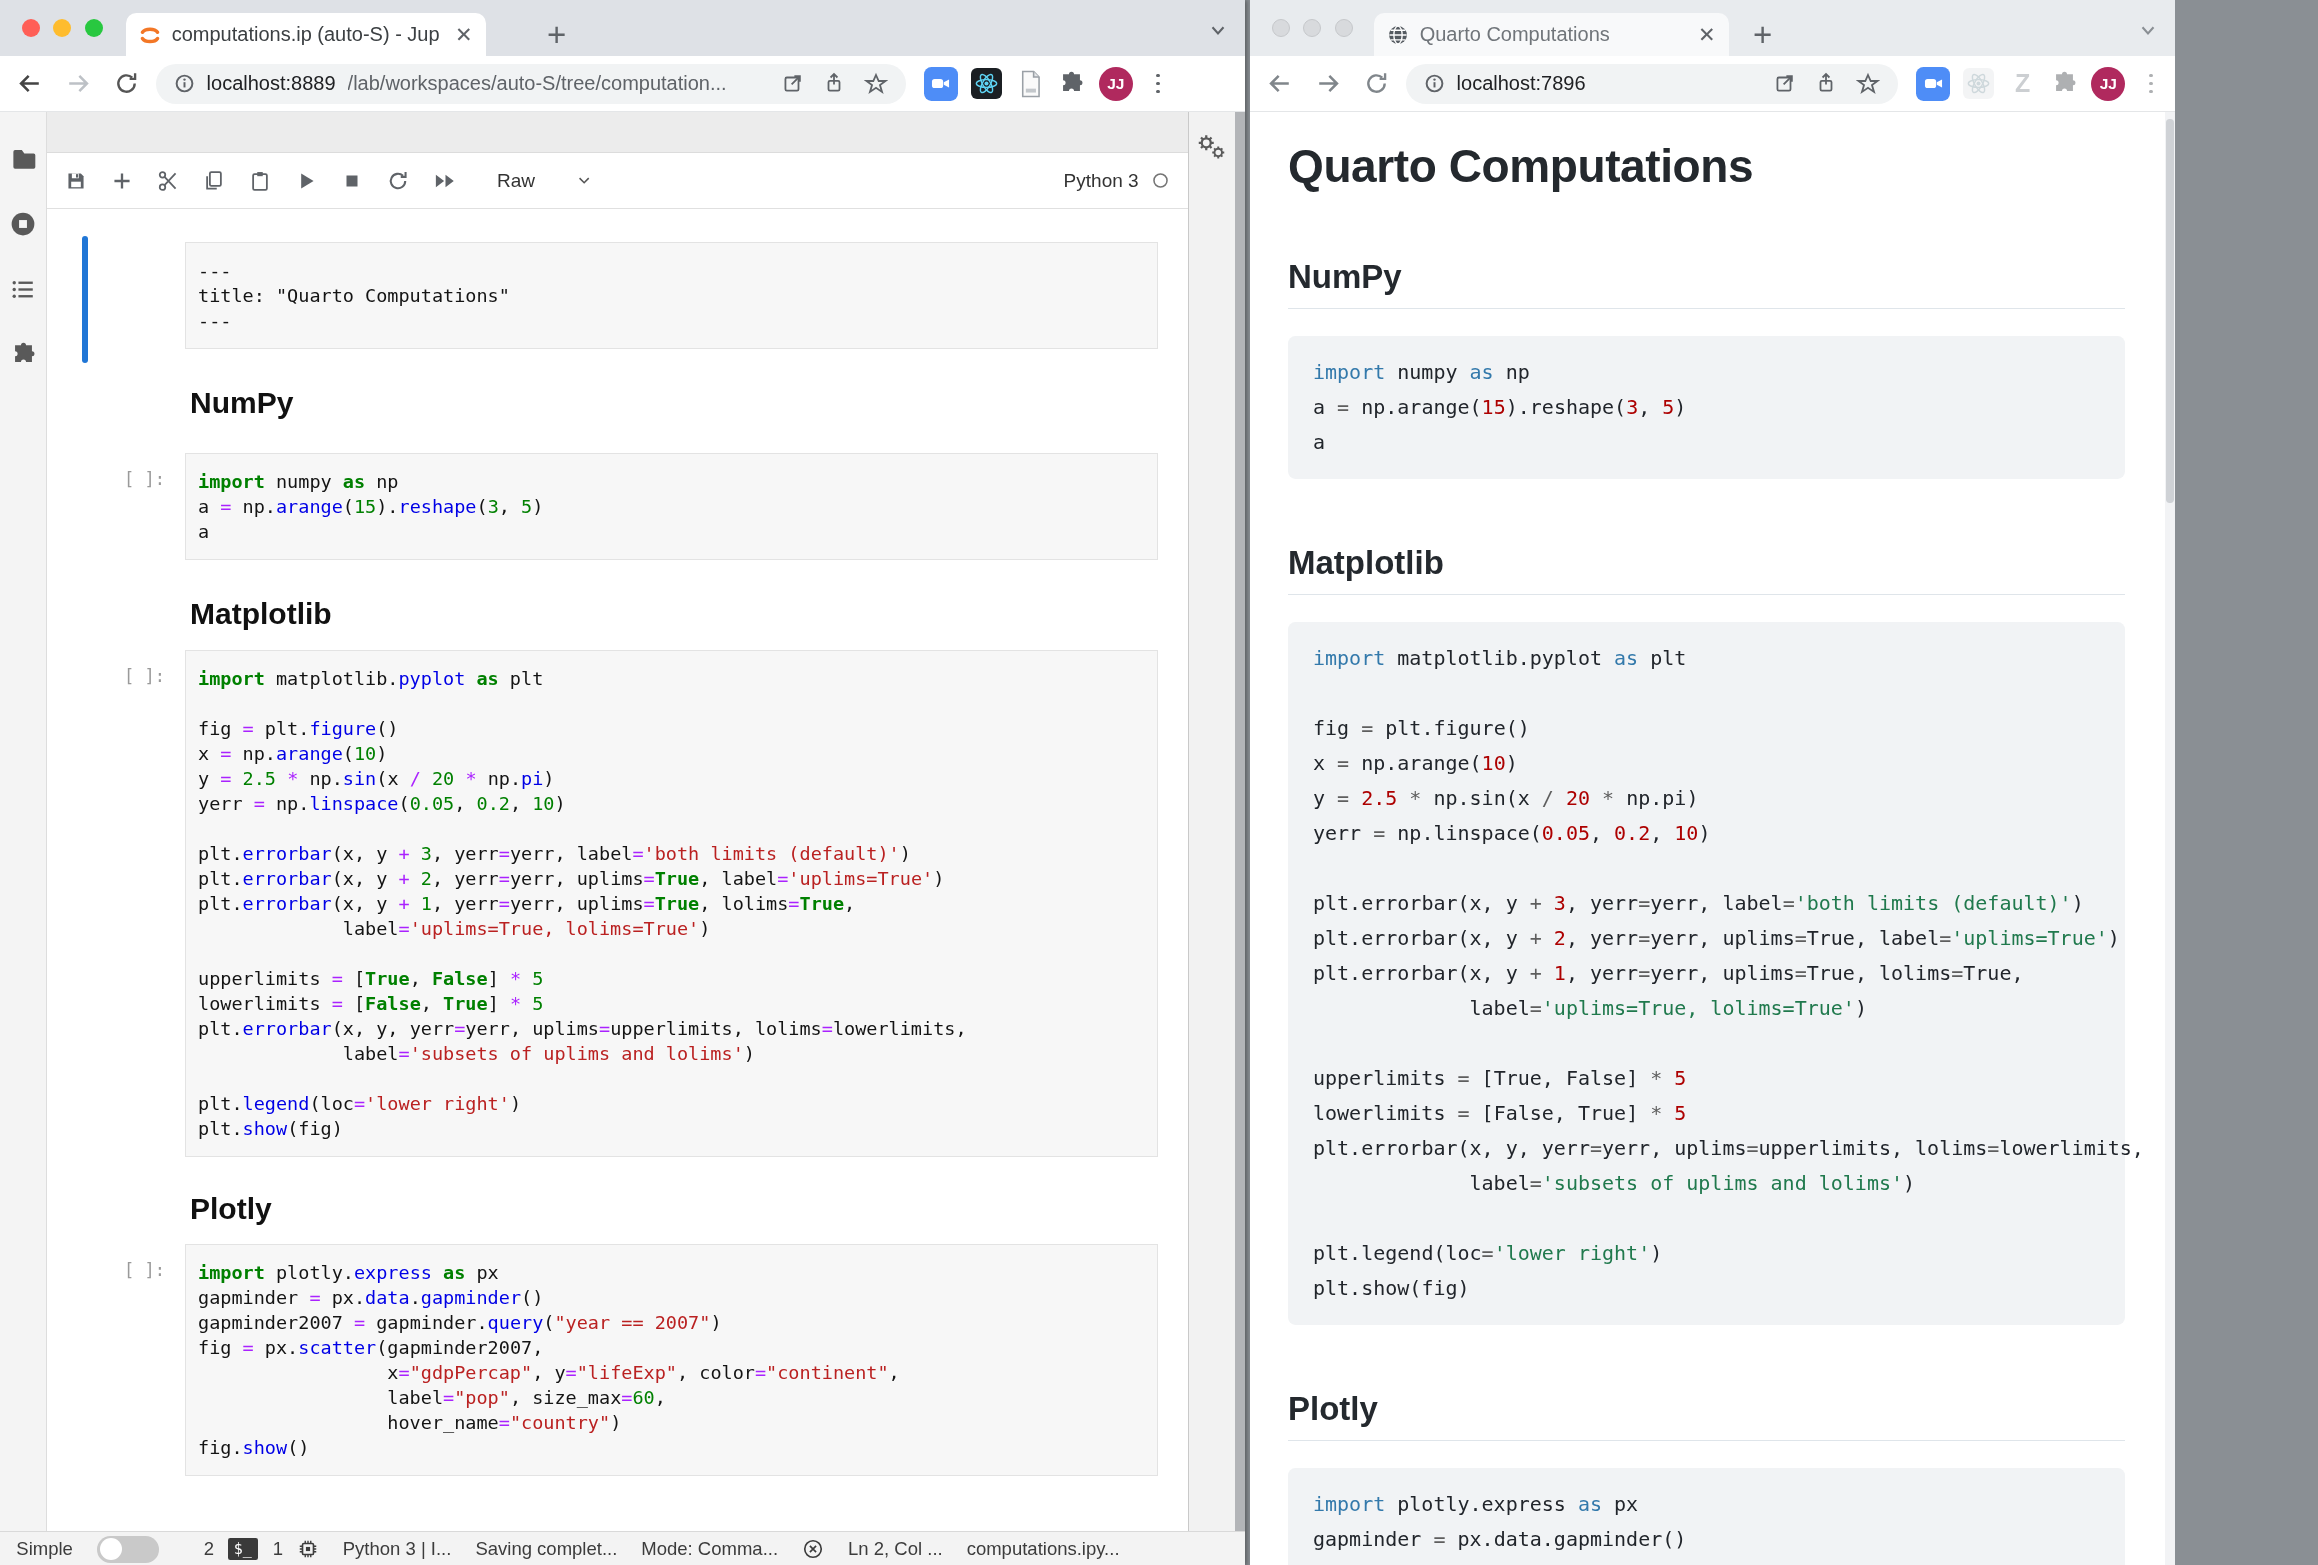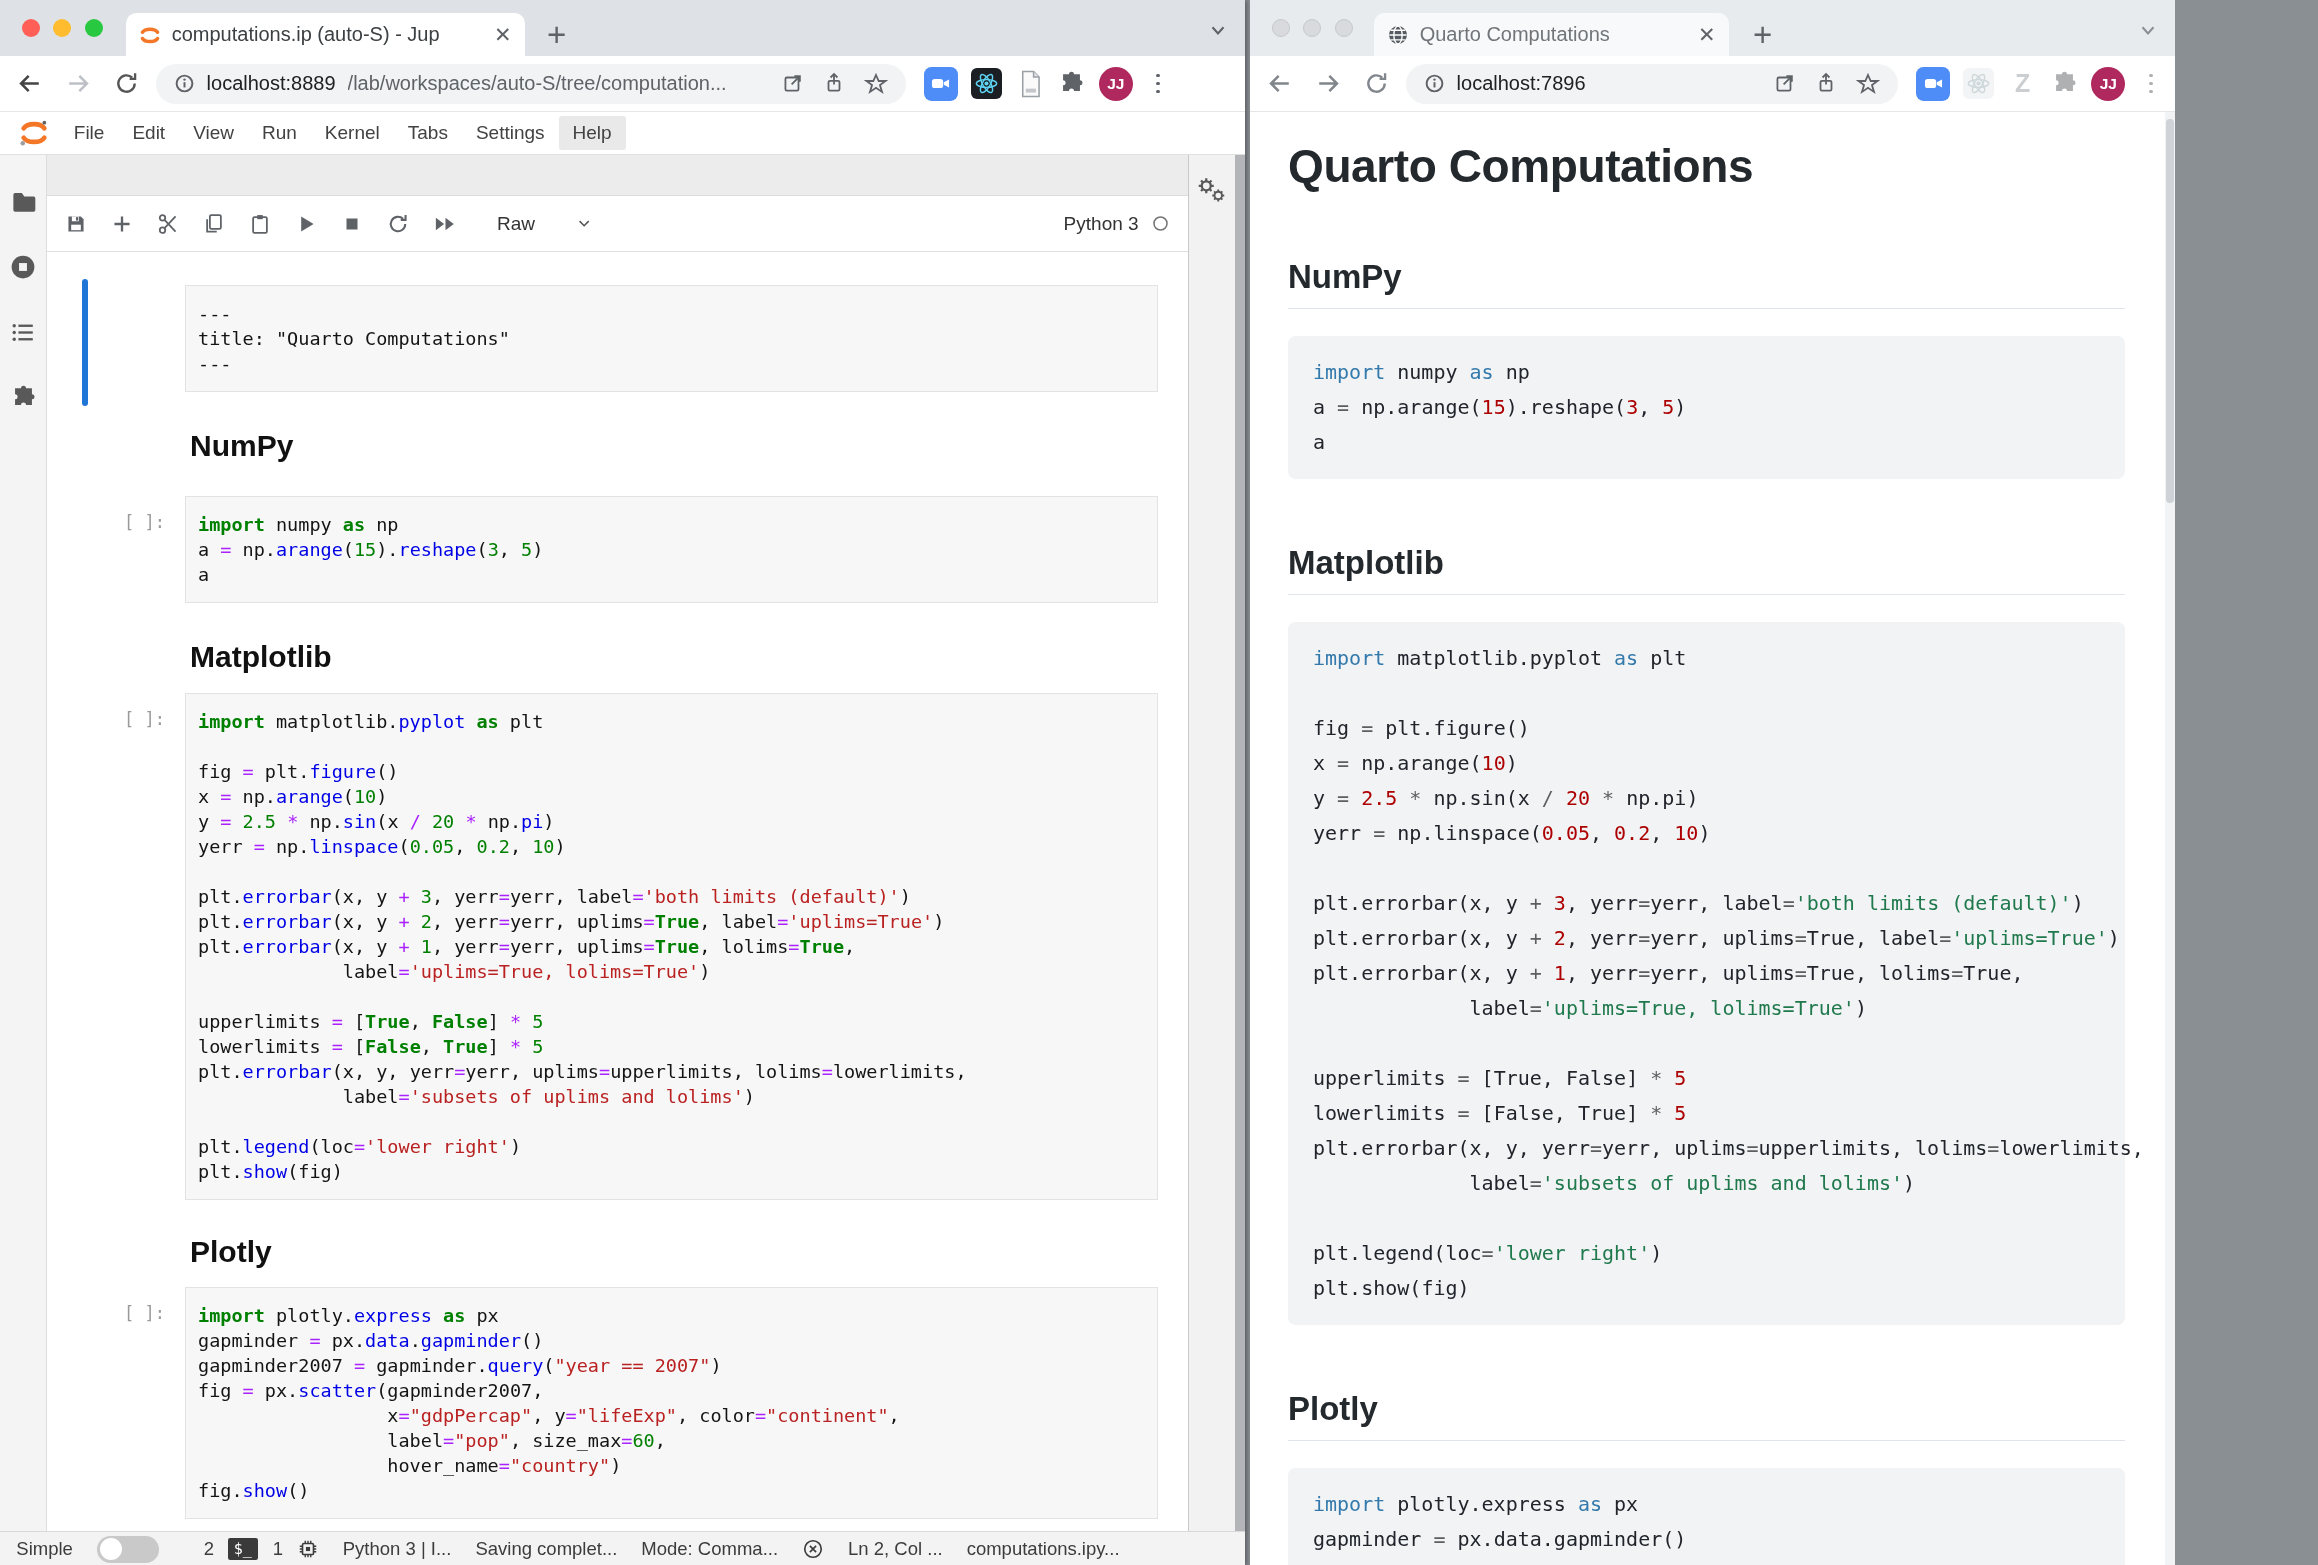--- a/index.html
+++ b/index.html
@@ -11,21 +11,21 @@
 
   
   .tabstrip { position:relative; height:56px; }
   .left .tabstrip { background:#dee1e6; }
   .right .tabstrip { background:#e8ebee; }
   .traffic { position:absolute; left:22px; top:19px; display:flex; gap:13.3px; }
   .traffic span { width:18px; height:18px; border-radius:50%; }
   .left .t-close{background:#ff5f57}.left .t-min{background:#febc2e}.left .t-max{background:#28c840}
   .right .traffic span { background:#d8dadd; border:0.7px solid #c6c8cb; }
   .btab { position:absolute; top:13.3px; height:43px; border-radius:10.4px 10.4px 0 0; display:flex; align-items:center; padding:0 13.3px; gap:10.4px; }
-  .left .btab { left:126px; width:399px; background:#fff; }
+  .left .btab { left:126px; width:360px; background:#fff; }
   .right .btab { left:124px; width:355px; background:#f8f9fa; }
   .btab .title { flex:1; font-size:20px; color:#3c4043; white-space:nowrap; overflow:hidden; }
   .right .btab .title { color:#70757a; }
   .btab .x { font-size:21px; color:#5f6368; line-height:1; }
   .ntb { position:absolute; top:16.3px; font-size:33px; font-weight:300; color:#5f6368; }
   .left .ntb { left:547px; } .right .ntb { left:503px; }
   .strip-chev { position:absolute; right:16.3px; top:19px; color:#5f6368; }
 
   
   .toolbar { height:56px; background:#fff; display:flex; align-items:center; padding:0 16.3px; border-bottom:0.7px solid #e4e6e8; }
@@ -212,38 +212,20 @@
         <span class="avatar">JJ</span>
         <span class="kebab">
             <i></i>
             <i></i>
             <i></i>
           </span>
       </div>
     </div>
 
     <div class="jlab">
-      <div class="menubar">
-        <span style="padding:0 10.4px">
-          <svg width="30" height="30" viewBox="0 0 32 32">
-              <path d="M5 21c4 6 18 6 22 0" fill="none" stroke="#f37726" stroke-width="5" stroke-linecap="round"></path>
-              <path d="M5 11c4-6 18-6 22 0" fill="none" stroke="#f37726" stroke-width="5" stroke-linecap="round"></path>
-              <circle cx="27" cy="5" r="2" fill="#616161"></circle>
-              <circle cx="4" cy="27" r="2.4" fill="#9e9e9e"></circle>
-            </svg>
-        </span>
-        <span class="mi">File</span>
-        <span class="mi">Edit</span>
-        <span class="mi">View</span>
-        <span class="mi">Run</span>
-        <span class="mi">Kernel</span>
-        <span class="mi">Tabs</span>
-        <span class="mi">Settings</span>
-        <span class="mi hl">Help</span>
-      </div>
 
       <div class="dock">
         <div class="sidebar">
           <span>
               <svg width="27" height="27" viewBox="0 0 32 32">
                 <path d="M4 8a2 2 0 0 1 2-2h8l3 4h11a2 2 0 0 1 2 2v14a2 2 0 0 1-2 2H6a2 2 0 0 1-2-2z" fill="#595959"></path>
               </svg>
             </span>
           <span>
               <svg width="28" height="28" viewBox="0 0 32 32">

